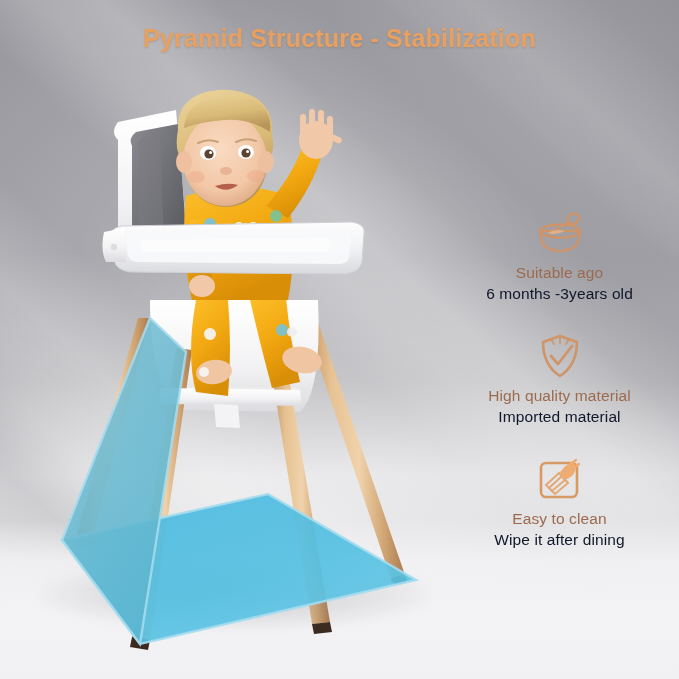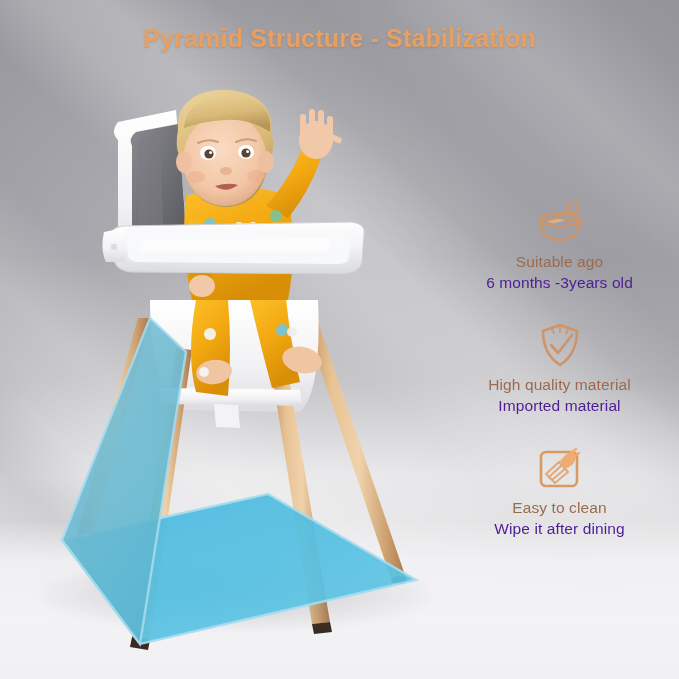--- a/index.html
+++ b/index.html
@@ -100,42 +100,42 @@
     filter: blur(4px);
   }
 
   
   .blue-layer { position: absolute; inset: 0; pointer-events: none; }
 
   
   .features {
     position: absolute;
     left: 440px;
-    top: 195px;
+    top: 206px;
     width: 239px;
   }
   .feature {
     text-align: center;
     margin-bottom: 26px;
   }
   .feature-icon {
     height: 54px;
     display: flex;
     align-items: center;
     justify-content: center;
   }
   .feature-title {
     font-size: 15.5px;
     color: #9c6a4e;
     margin-top: 4px;
     letter-spacing: 0.1px;
   }
   .feature-sub {
     font-size: 15.5px;
-    color: #4c1d95;
+    color: #0f172a;
     margin-top: 3px;
     letter-spacing: 0.1px;
   }
 </style>
 </head>
 <body>
 
 <div id="stage">
 
   <div class="bg-base"></div>

